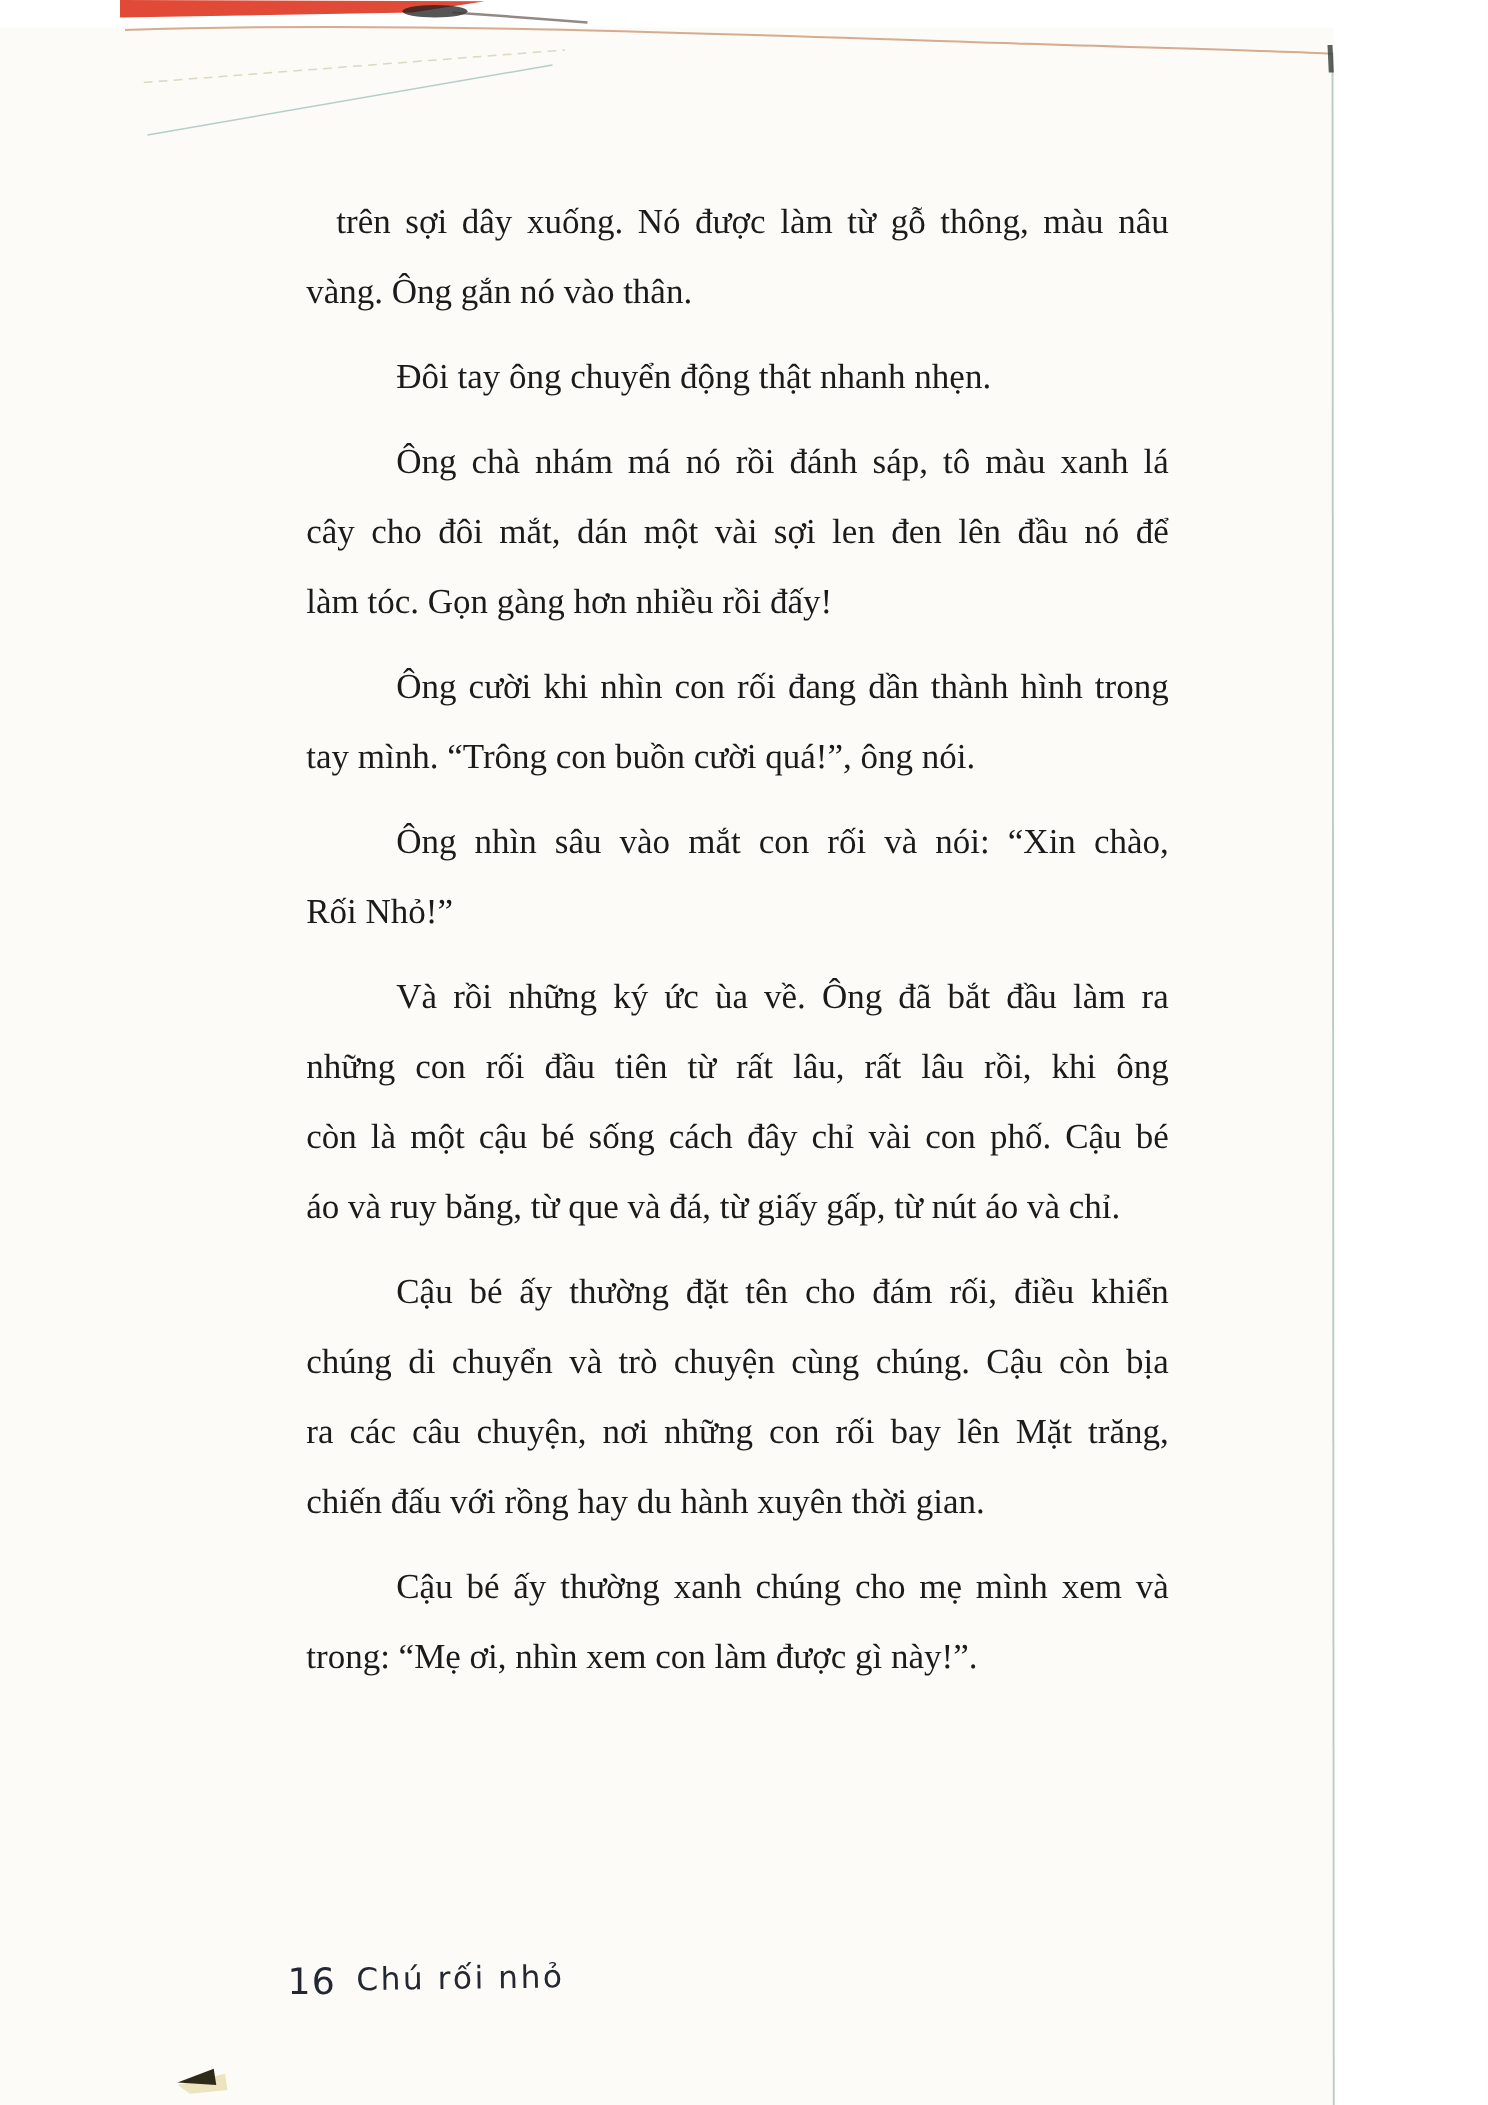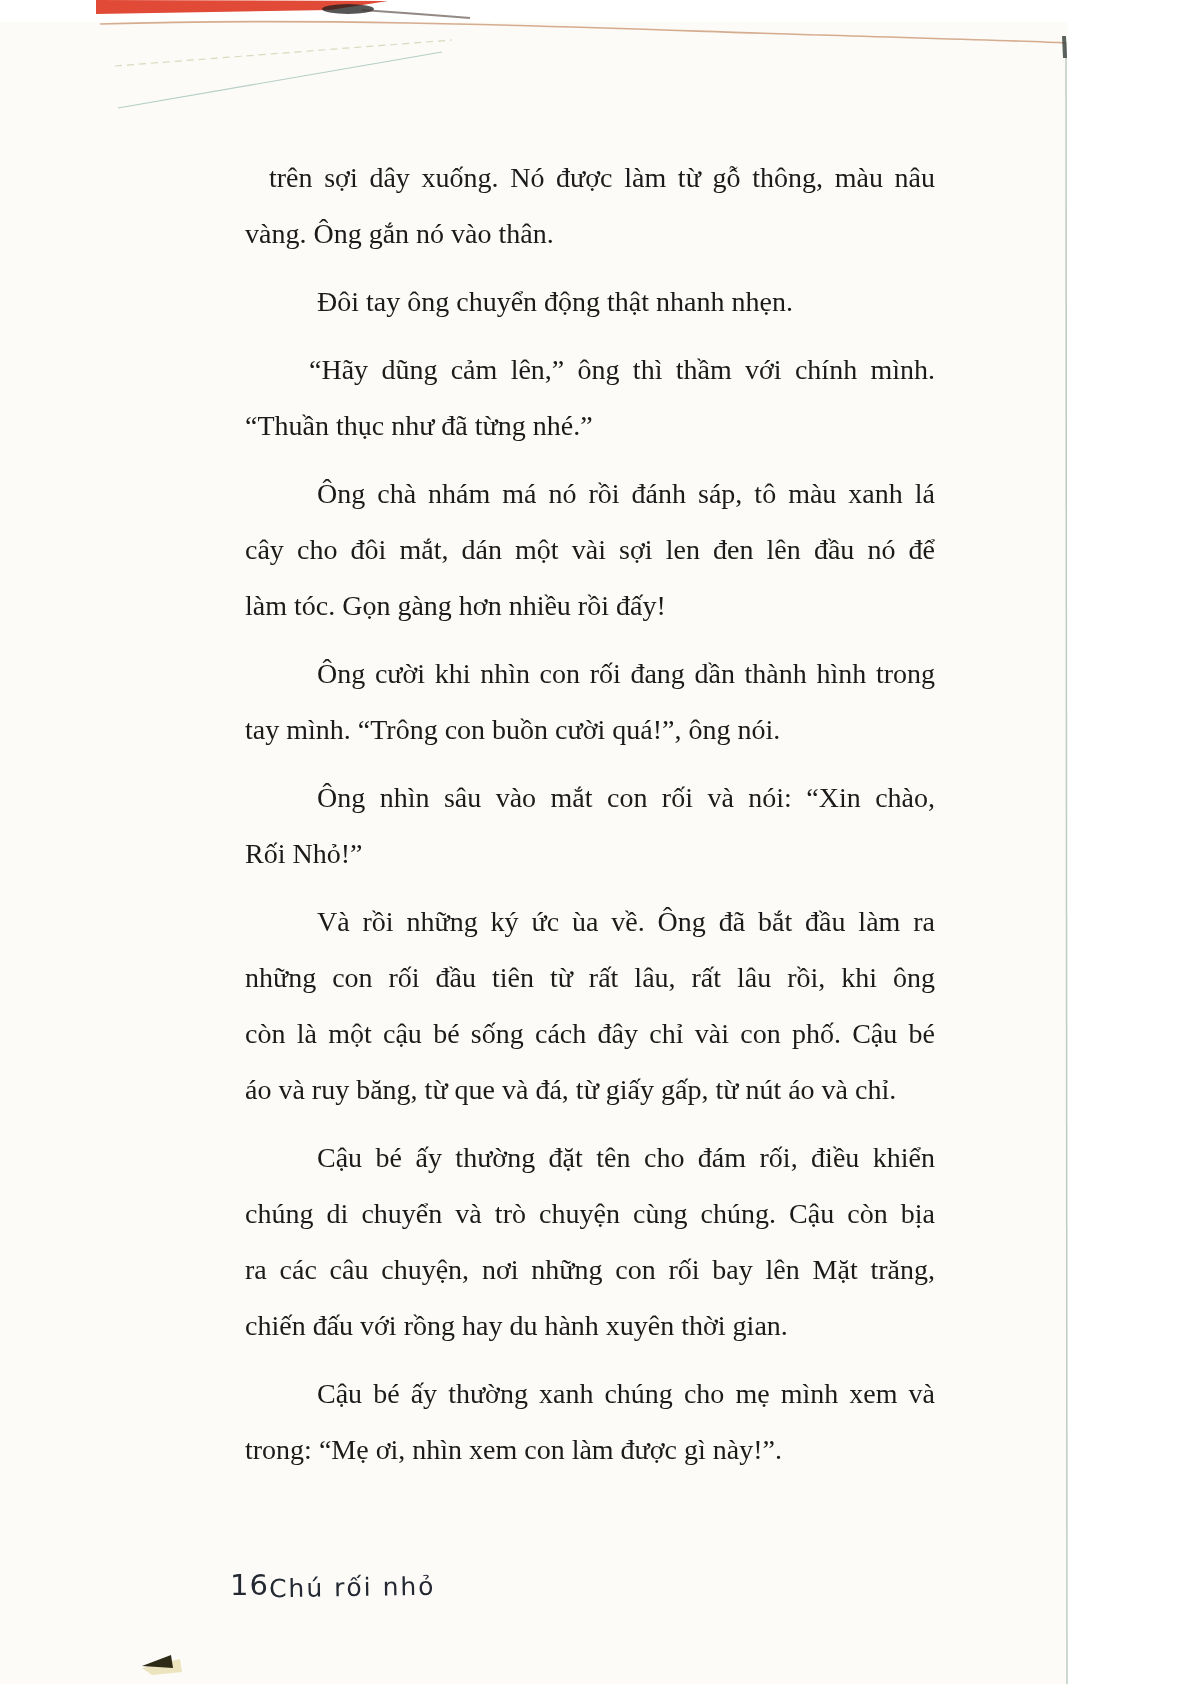--- a/index.html
+++ b/index.html
@@ -39,22 +39,22 @@
     white-space:normal;
     text-align:justify;
     text-align-last:justify;
     overflow:hidden;
   }
   
   .footer{
     position:absolute;
     left:230px;top:1568px;
     display:flex;
-    align-items:flex-end;
-    gap:0;
+    align-items:flex-start;
+    gap:16px;
     color:#232833;
   }
   .footer .page-num{
     font-family:"DejaVu Sans",sans-serif;
     font-size:29px;
     letter-spacing:1px;
   }
   .footer .book-title{
     font-family:"DejaVu Sans",sans-serif;
     font-size:25px;
@@ -72,24 +72,20 @@
 
 <div class="page"></div>
 
 <div class="text-block" id="text-block">
     <div class="paragraph">
       <div class="line justify" style="text-indent: 24px;">trên sợi dây xuống. Nó được làm từ gỗ thông, màu nâu</div>
       <div class="line">vàng. Ông gắn nó vào thân.</div>
     </div>
     <div class="paragraph">
       <div class="line" style="text-indent: 72px;">Đôi tay ông chuyển động thật nhanh nhẹn.</div>
-    </div>
-    <div class="paragraph">
-      <div class="line justify" style="text-indent: 64px;">“Hãy dũng cảm lên,” ông thì thầm với chính mình.</div>
-      <div class="line">“Thuần thục như đã từng nhé.”</div>
     </div>
     <div class="paragraph">
       <div class="line justify" style="text-indent: 72px;">Ông chà nhám má nó rồi đánh sáp, tô màu xanh lá</div>
       <div class="line justify">cây cho đôi mắt, dán một vài sợi len đen lên đầu nó để</div>
       <div class="line">làm tóc. Gọn gàng hơn nhiều rồi đấy!</div>
     </div>
     <div class="paragraph">
       <div class="line justify" style="text-indent: 72px;">Ông cười khi nhìn con rối đang dần thành hình trong</div>
       <div class="line">tay mình. “Trông con buồn cười quá!”, ông nói.</div>
     </div>

